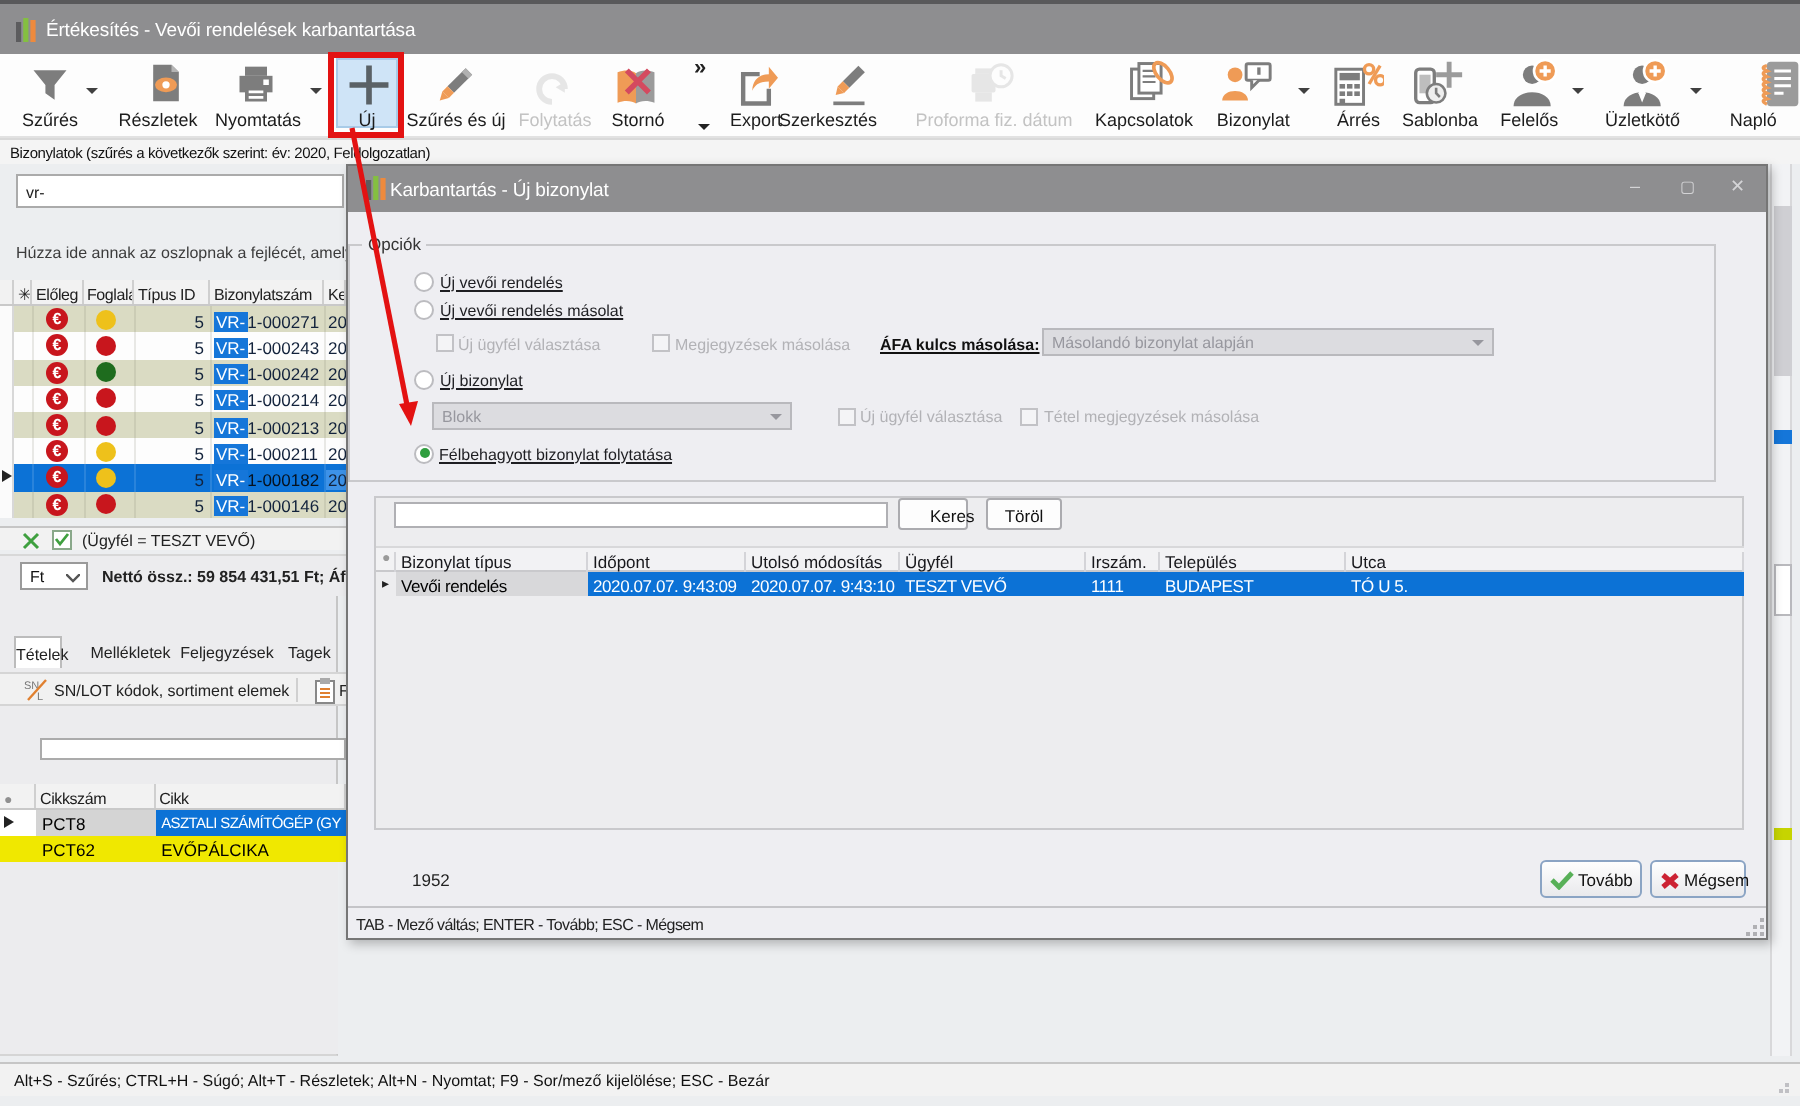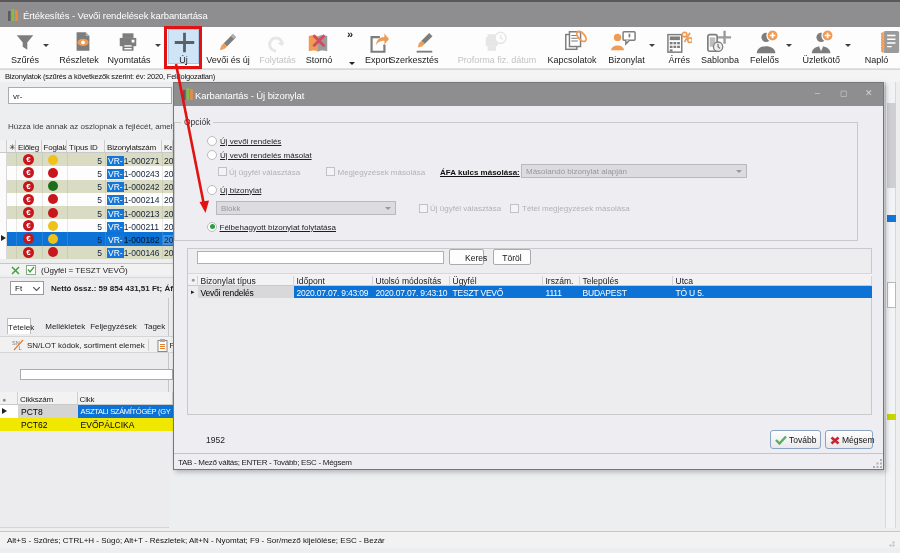--- a/index.html
+++ b/index.html
@@ -117,21 +117,21 @@
       </svg></div>
     <div class="lbl" style="left:183px;color:#1c1c1c;">Új</div>
     <div class="abs" style="left:212.5px;top:4px;width:28px;text-align:center;"><svg width="22" height="23" viewBox="0 0 24 24">
         <g transform="rotate(45 12 12)">
           <rect x="10" y="1" width="5" height="14" fill="#7d7d7d"></rect>
           <rect x="10" y="15" width="5" height="4" fill="#ef9b56"></rect>
           <path d="M10 19 L12.5 23.5 L15 19 Z" fill="#ef9b56"></path>
           <rect x="10" y="1" width="5" height="3" fill="#b0b0b0"></rect>
         </g>
       </svg></div>
-    <div class="lbl" style="left:228px;color:#1c1c1c;">Vevői és új</div>
+    <div class="lbl" style="left:228px;color:#1c1c1c;">Szűrés és új</div>
     <div class="abs" style="left: 261.5px; top: 6px; width: 28px; text-align: center; opacity: 0.55;"><svg width="22" height="23" viewBox="0 0 24 24">
         <path d="M19 12 A7 7 0 1 0 12 19" stroke="#d4d4d4" stroke-width="3.2" fill="none"></path>
         <polygon points="19,8 19,14 14,11" fill="#d4d4d4"></polygon>
       </svg></div>
     <div class="lbl" style="left:277.5px;color:#c3c3c3;">Folytatás</div>
     <div class="abs" style="left:303.5px;top:5px;width:28px;text-align:center;"><svg width="24" height="23" viewBox="0 0 26 24">
         <path d="M3 4 C7 2.5 11 3 13 4.5 V21 C11 19.5 7 19 3 20.5 Z" fill="#ef9b56"></path>
         <path d="M23 4 C19 2.5 15 3 13 4.5 V21 C15 19.5 19 19 23 20.5 Z" fill="#9b9b9b"></path>
         <path d="M8 3 L20 15 M20 3 L8 15" stroke="#d44a5f" stroke-width="3" fill="none"></path>
       </svg></div>

